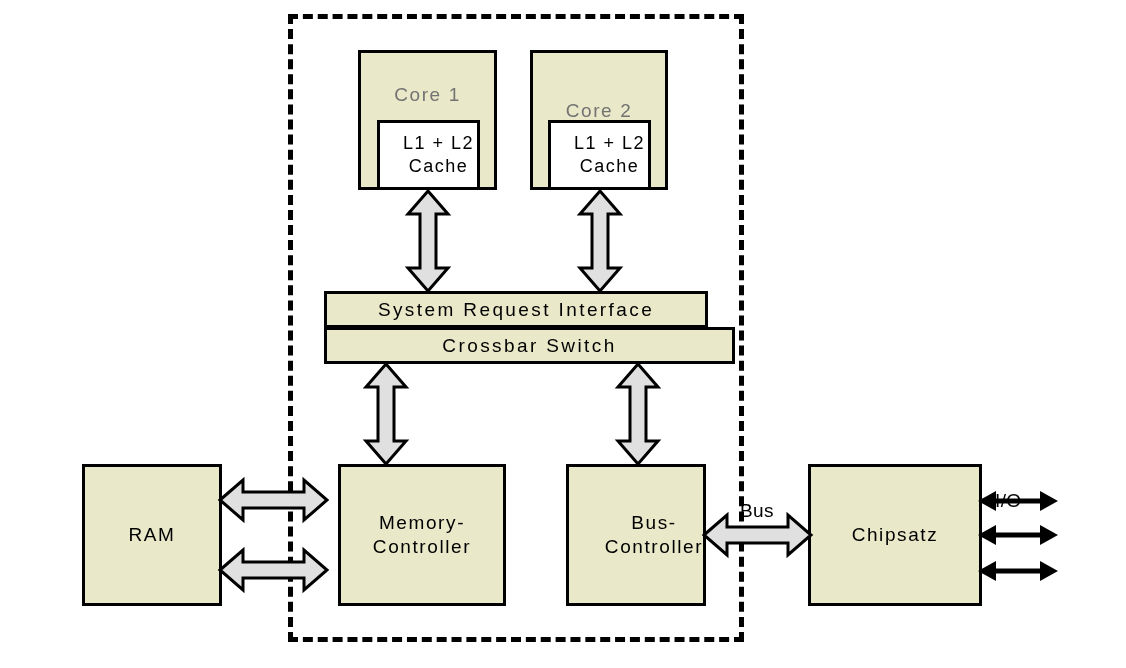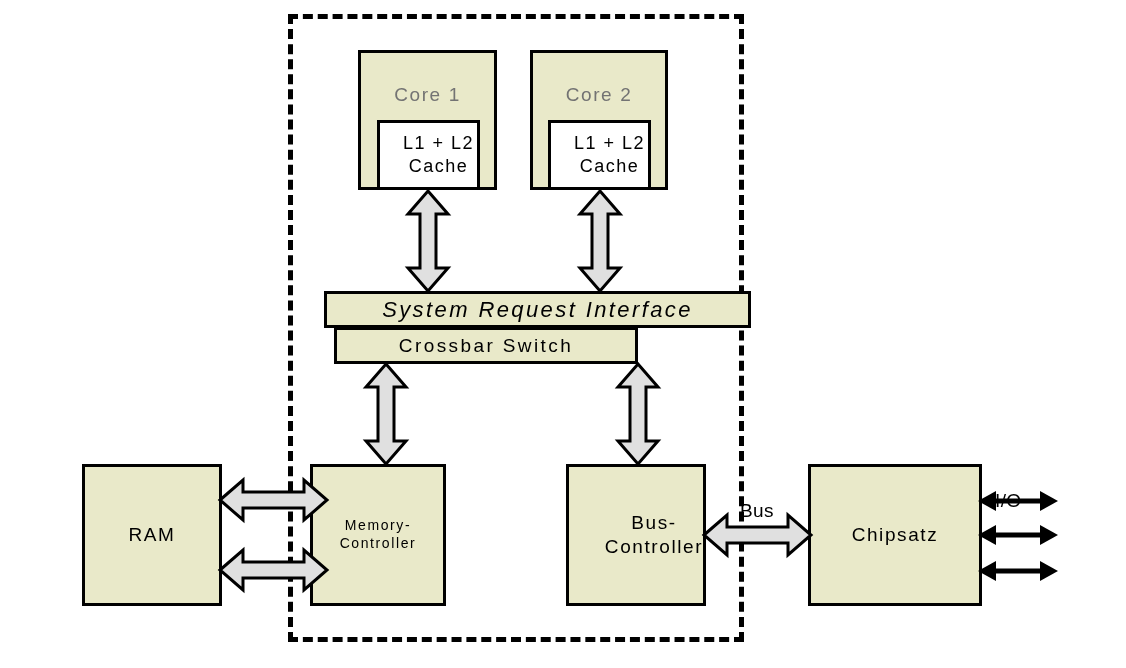--- a/index.html
+++ b/index.html
@@ -66,53 +66,53 @@
 
   <div class="blk" style="left:358px;top:50px;width:139px;height:140px;display:block;">
     <div class="core-title" style="top:30px;font-size:19px;">Core 1</div>
   </div>
   <div class="blk white" style="left:377px;top:120px;width:103px;height:70px;font-size:18px;letter-spacing:1.5px;">
     <span>L1 + L2
 Cache</span>
   </div>
 
   <div class="blk" style="left:530px;top:50px;width:138px;height:140px;display:block;">
-    <div class="core-title" style="top:30px;font-size:19px;">Core 2</div>
+    <div class="core-title" style="top:46px;font-size:19px;">Core 2</div>
   </div>
   <div class="blk white" style="left:548px;top:120px;width:103px;height:70px;font-size:18px;letter-spacing:1.5px;">
     <span>L1 + L2
 Cache</span>
   </div>
 
   <svg class="arrow-svg" style="left:406px;top:190px;" width="44" height="102" viewBox="0 0 44 102">
     <polygon points="22,1 42,24 30,24 30,78 42,78 22,101 2,78 14,78 14,24 2,24" fill="#e0e0e0" stroke="#000000" stroke-width="3" stroke-linejoin="miter"></polygon>
   </svg>
   <svg class="arrow-svg" style="left:578px;top:190px;" width="44" height="102" viewBox="0 0 44 102">
     <polygon points="22,1 42,24 30,24 30,78 42,78 22,101 2,78 14,78 14,24 2,24" fill="#e0e0e0" stroke="#000000" stroke-width="3" stroke-linejoin="miter"></polygon>
   </svg>
 
-  <div class="bar" style="left:324px;top:291px;width:427px;height:37px;font-size:22px;font-style:italic;">
+  <div class="bar" style="left:324px;top:291px;width:384px;height:37px;font-size:19px;">
     <span>System Request Interface</span>
   </div>
-  <div class="bar" style="left:324px;top:327px;width:304px;height:37px;font-size:19px;margin-left:10px;">
+  <div class="bar" style="left:324px;top:327px;width:411px;height:37px;font-size:19px;">
     <span>Crossbar Switch</span>
   </div>
 
   <svg class="arrow-svg" style="left:364px;top:363px;" width="44" height="102" viewBox="0 0 44 102">
     <polygon points="22,1 42,24 30,24 30,78 42,78 22,101 2,78 14,78 14,24 2,24" fill="#e0e0e0" stroke="#000000" stroke-width="3" stroke-linejoin="miter"></polygon>
   </svg>
   <svg class="arrow-svg" style="left:616px;top:363px;" width="44" height="102" viewBox="0 0 44 102">
     <polygon points="22,1 42,24 30,24 30,78 42,78 22,101 2,78 14,78 14,24 2,24" fill="#e0e0e0" stroke="#000000" stroke-width="3" stroke-linejoin="miter"></polygon>
   </svg>
 
   <div class="blk" style="left:82px;top:464px;width:140px;height:142px;font-size:19px;">
     <span>RAM</span>
   </div>
 
-  <div class="blk" style="left:310px;top:464px;width:136px;height:142px;font-size:14px;">
+  <div class="blk" style="left:338px;top:464px;width:168px;height:142px;font-size:19px;">
     <span>Memory-
 Controller</span>
   </div>
 
   <div class="blk" style="left:566px;top:464px;width:140px;height:142px;font-size:19px;padding-left:36px;">
     <span>Bus-
 Controller</span>
   </div>
 
   <div class="blk" style="left:808px;top:464px;width:174px;height:142px;font-size:19px;justify-content:center;">

